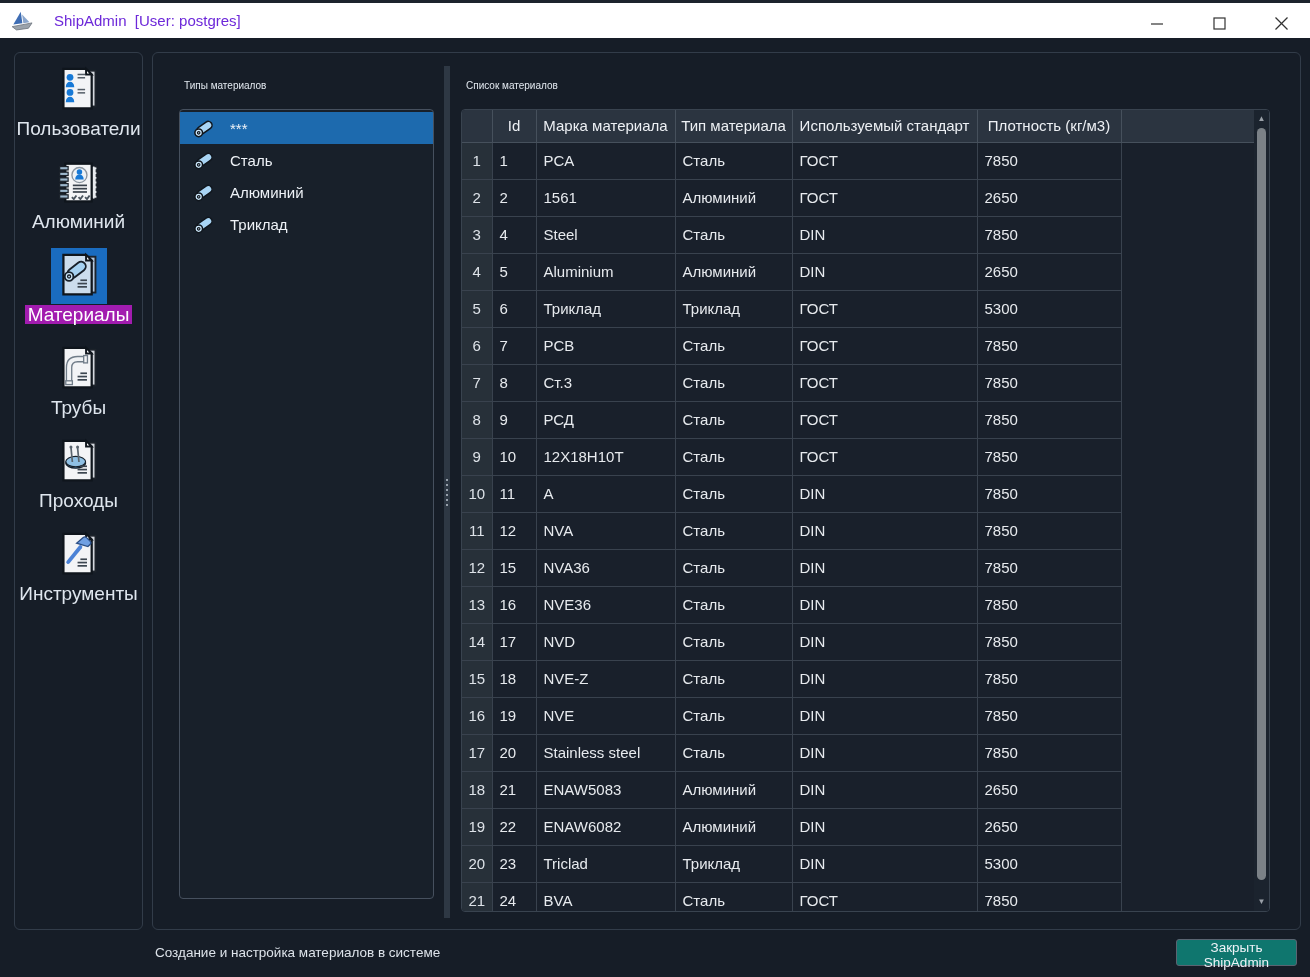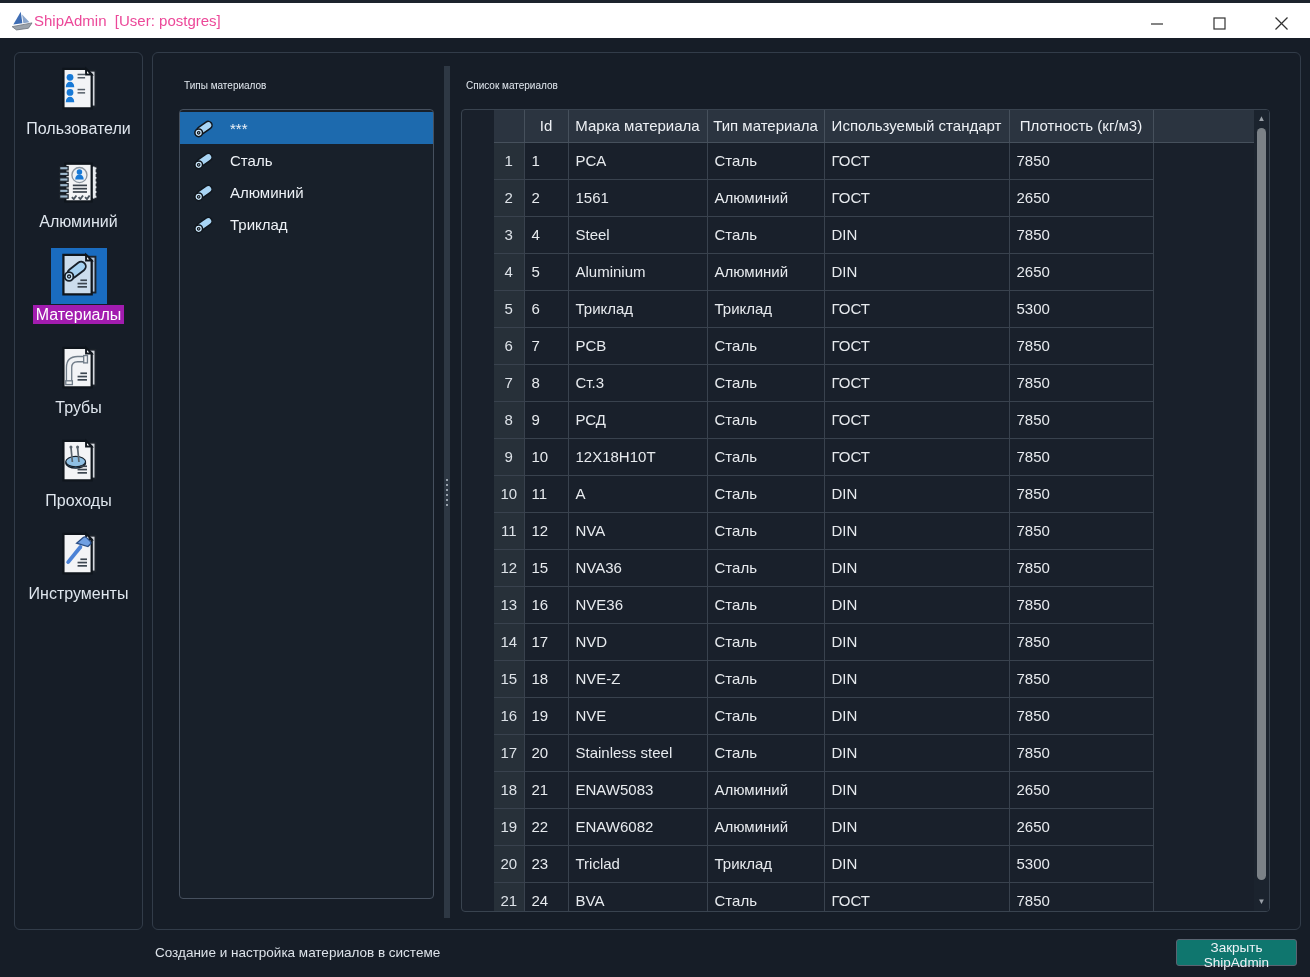--- a/index.html
+++ b/index.html
@@ -11,33 +11,33 @@
     overflow:hidden;
     color:#e7eaee;
   }
   
   .titlebar {
     position:absolute; left:0; top:0; width:1310px; height:38px;
     background:#ffffff; border-top:3px solid #1c232d;
     display:flex; align-items:center; padding-left:9px;
   }
   .logo { width:25px; height:25px; display:flex; align-items:center; }
-  .title-text { font-size:15px; color:#ec4899; margin-left:0; white-space:pre; }
+  .title-text { font-size:15px; color:#6d28d9; margin-left:20px; white-space:pre; }
   .win-controls { position:absolute; right:16px; top:3px; height:34px; display:flex; align-items:center; gap:36px; }
   .win-btn { width:26px; height:26px; display:flex; align-items:center; justify-content:center; background:transparent; border:none; cursor:default; }
   
   .sidebar {
     position:absolute; left:14px; top:52px; width:129px; height:878px;
     border:1px solid #323c49; border-radius:6px;
     padding-top:9px; display:flex; flex-direction:column; align-items:center;
   }
   .sb-item { width:118px; height:93px; display:flex; flex-direction:column; align-items:center; }
   .sb-icon { width:56px; height:56px; display:flex; align-items:center; justify-content:center; }
   .sb-item.selected .sb-icon { background:#1a6cc0; }
-  .sb-label { font-size:16px; color:#dfe6ee; margin-top:1px; padding:0 3px; line-height:19px; white-space:nowrap; }
+  .sb-label { font-size:19px; color:#dfe6ee; margin-top:1px; padding:0 3px; line-height:19px; white-space:nowrap; }
   .sb-item.selected .sb-label { background:#a21caf; color:#ffffff; }
   
   .main-panel {
     position:absolute; left:152px; top:52px; width:1149px; height:878px;
     border:1px solid #323c49; border-radius:6px;
   }
   .pane-title { position:absolute; font-size:10px; color:#e2e8ef; }
   .types-title { left:31px; top:27px; }
   .list-title  { left:313px; top:27px; }
   .listbox {
@@ -54,21 +54,21 @@
     position:absolute; left:291px; top:13px; width:6px; height:852px;
     background:#2e3844; display:flex; flex-direction:column; align-items:center; justify-content:center; gap:3px;
   }
   .splitter i { width:2px; height:2px; background:#97a0ab; display:block; }
   
   .table-wrap {
     position:absolute; left:308px; top:56px; width:809px; height:803px;
     border:1px solid #39434f; border-radius:4px; background:#19202b;
     display:flex; overflow:hidden;
   }
-  .table-scroll { flex:1; overflow:hidden;margin-left:32px; }
+  .table-scroll { flex:1; overflow:hidden; }
   table { border-collapse:collapse; width:100%; table-layout:fixed; }
   th {
     height:32px; background:#2b3440; color:#edf0f4; font-weight:400; font-size:15px;
     border-right:1px solid #46505c; border-bottom:1px solid #46505c;
     text-align:center; overflow:hidden; white-space:nowrap;
   }
   th.filler-h { border-right:none; }
   td {
     height:37px; font-size:15px; color:#e7eaee;
     border-right:1px solid #39424e; border-bottom:1px solid #39424e;

